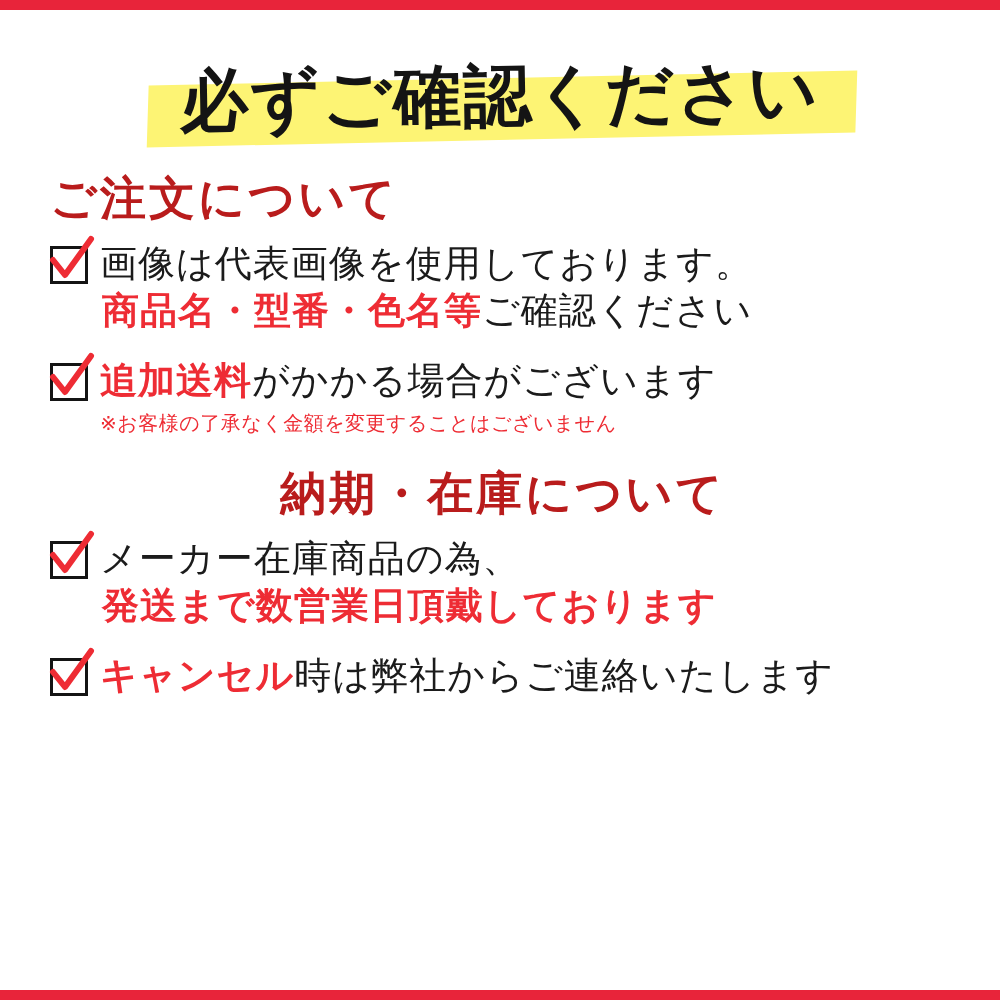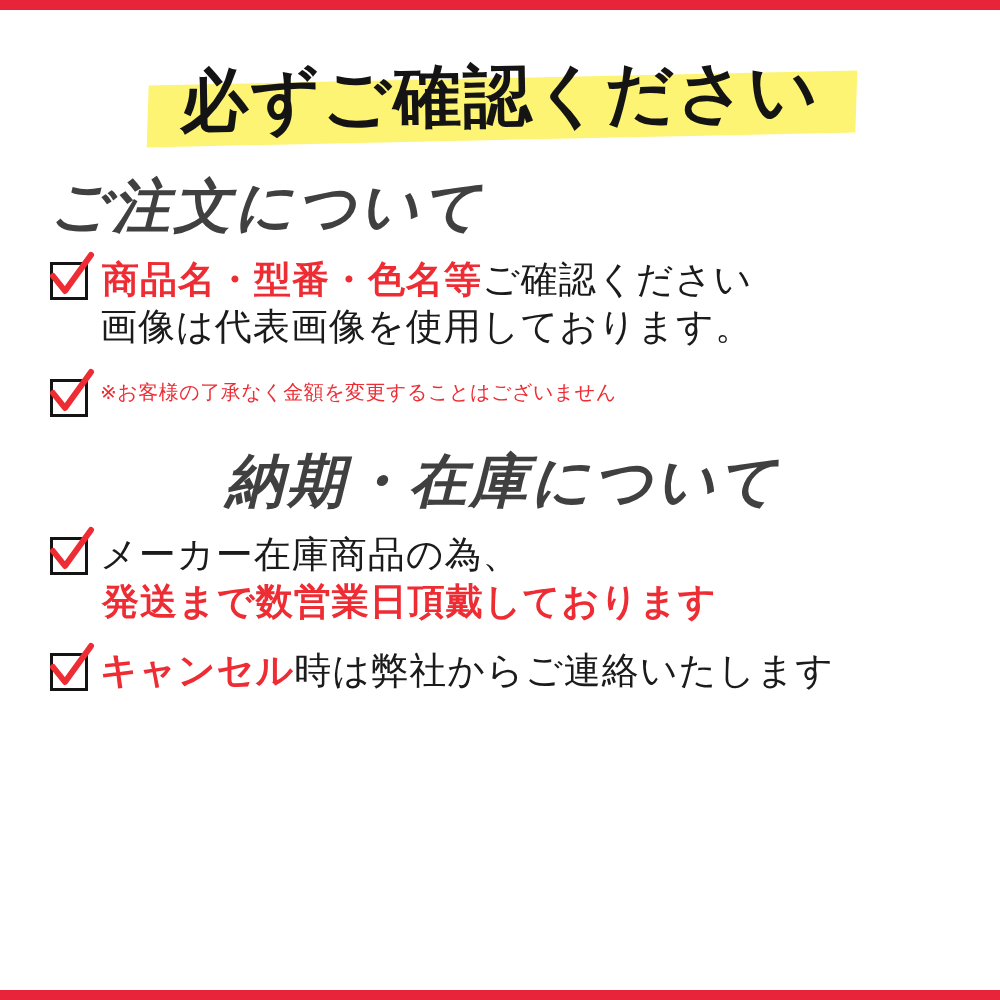--- a/index.html
+++ b/index.html
@@ -50,26 +50,25 @@
     color: #141414;
     padding-top: 16px;
     transform: rotate(-1deg);
   }
 
   
   .section {
     padding: 0 44px;
   }
   .section-heading {
-    font-size: 58px;
+    font-size: 46px;
     font-weight: bold;
-    color: #404040;
+    color: #b91c1c;
     letter-spacing: 3px;
     margin: 18px 0 10px 6px;
-    font-style: italic;
   }
   .section-heading.second {
     margin-top: 26px;
     text-align: center;
   }
 
   .item {
     display: flex;
     align-items: flex-start;
     margin: 0 0 22px 6px;
@@ -140,33 +139,34 @@
   <div class="section">
     <div class="section-heading">ご注文について</div>
 
     <div class="item">
       <span class="check">
         <svg viewBox="0 0 50 50" aria-hidden="true">
             <path d="M7 25 L19 40 L45 4" fill="none" stroke="#ee2c34" stroke-width="6" stroke-linecap="round" stroke-linejoin="round"></path>
           </svg>
       </span>
       <span class="lines">
+        <div class="line">画像は代表画像を使用しております。</div>
         <div class="line indent"><span class="mix-red">商品名・型番・色名等</span><span class="mix-black">ご確認ください</span></div>
-        <div class="line">画像は代表画像を使用しております。</div>
       </span>
     </div>
 
 
     <div class="item">
       <span class="check">
         <svg viewBox="0 0 50 50" aria-hidden="true">
             <path d="M7 25 L19 40 L45 4" fill="none" stroke="#ee2c34" stroke-width="6" stroke-linecap="round" stroke-linejoin="round"></path>
           </svg>
       </span>
       <span class="lines">
+        <div class="line"><span class="mix-red">追加送料</span><span class="mix-black">がかかる場合がございます</span></div>
         <div class="note">※お客様の了承なく金額を変更することはございません</div>
       </span>
     </div>
   </div>
 
   <div class="section">
     <div class="section-heading second">納期・在庫について</div>
 
     <div class="item">
       <span class="check">

